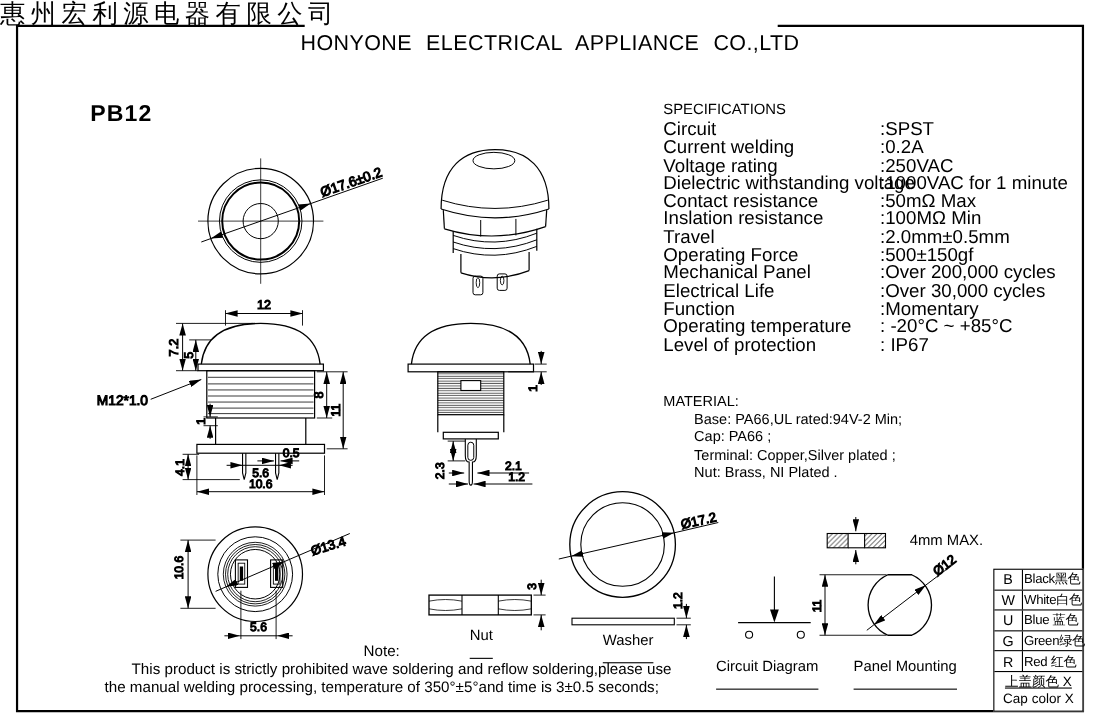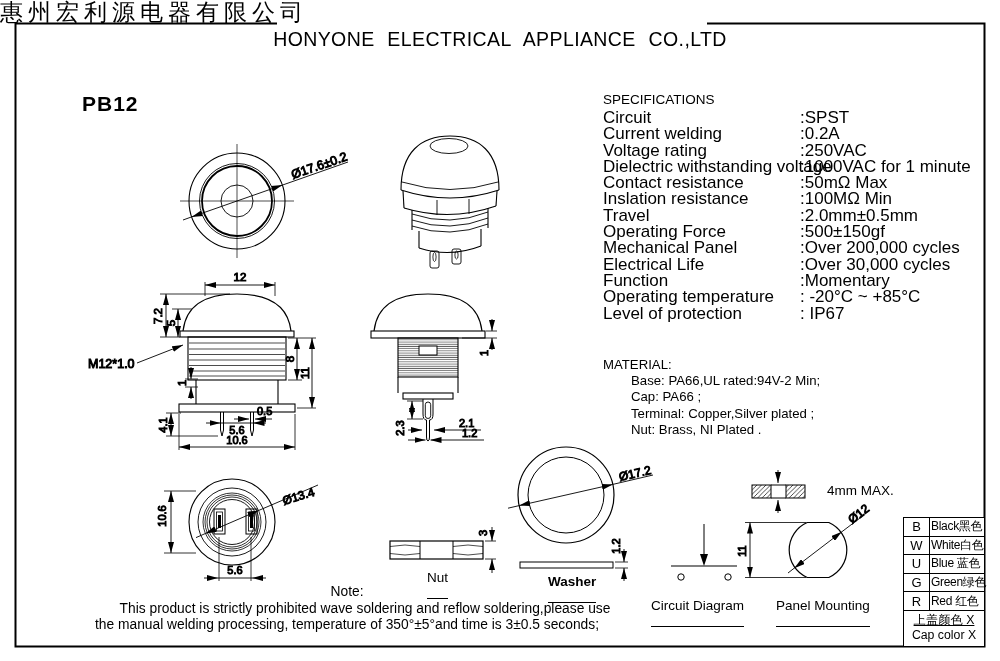--- a/index.html
+++ b/index.html
@@ -28,21 +28,21 @@
          display:flex;align-items:center;justify-content:center;font-size:13px;}
   .cname{font-size:12px;padding-left:1px;white-space:nowrap;letter-spacing:-.3px;}
   .cfoot{text-align:center;padding-top:2px;font-size:12.3px;line-height:15px;white-space:nowrap;}
   .cfoot .cn{text-decoration:underline;}
   
   #note{left:22px;top:584px;width:650px;font-weight:normal;font-size:13.8px;line-height:16.6px;text-align:center;}
   #note .n1{padding-left:36px;}
   
   .plabel{font-size:13.5px;border-bottom:1.5px solid #000;padding-bottom:13px;white-space:nowrap;}
   #lbl-nut{left:427px;top:570px;}
-  #lbl-washer{left:548px;top:574px;font-weight:bold;}
+  #lbl-washer{left:548px;top:574px;}
   #lbl-circuit{left:651px;top:598px;}
   #lbl-panel{left:776px;top:598px;}
   #lbl-4mm{left:827px;top:483px;font-size:13.5px;text-align:right;}
   svg text{font-family:"Liberation Sans",sans-serif;fill:#000;}
 </style>
 </head>
 <body>
 
 <div id="page">
 

